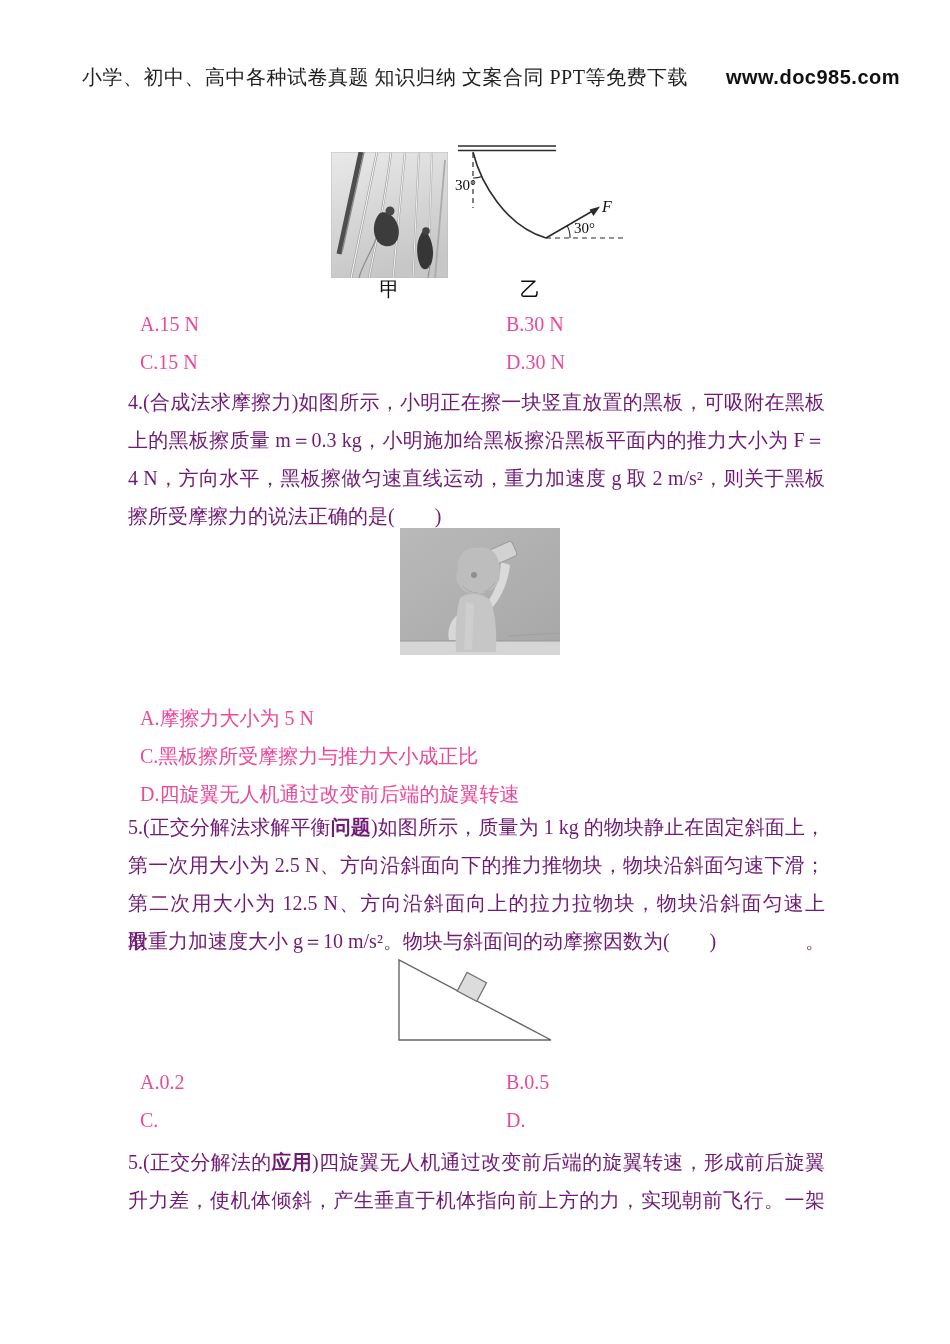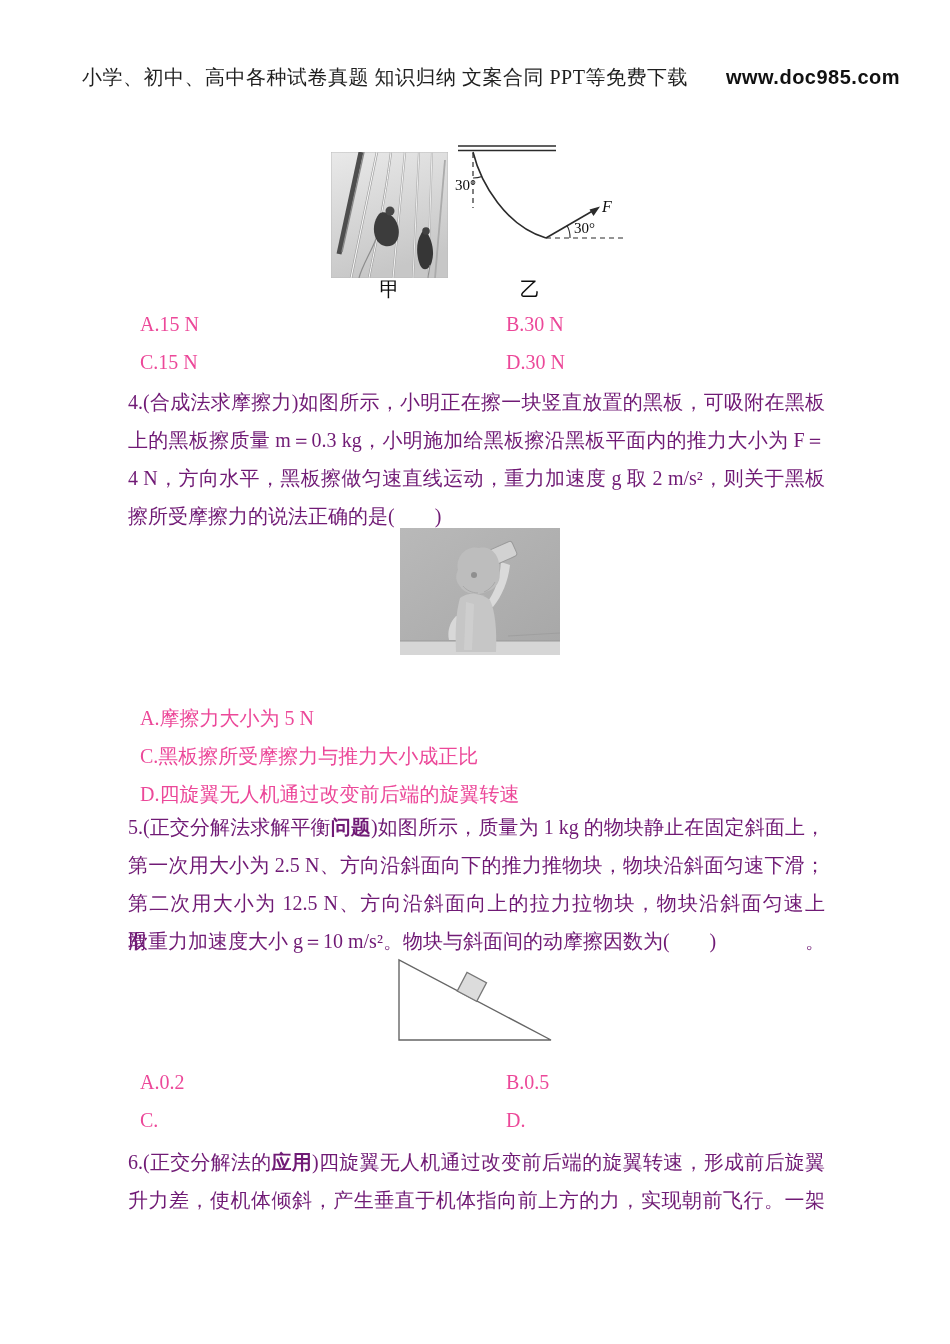--- a/index.html
+++ b/index.html
@@ -170,15 +170,15 @@
 </div>
 
 <div class="abs opt-grid" style="left:140px;top:1063px;width:690px;">
   <div class="opt">A.0.2</div>
   <div class="opt">B.0.5</div>
   <div class="opt">C.</div>
   <div class="opt">D.</div>
 </div>
 
 <div class="abs para" style="left:128px;top:1143px;">
-  <div class="tline jl"><span>6.(正交分解法的</span><span class="hei">应用</span><span>)四旋翼无人机通过改变前后端的旋翼转速，形成前后旋翼</span></div>
+  <div class="tline jl"><span>5.(正交分解法的</span><span class="hei">应用</span><span>)四旋翼无人机通过改变前后端的旋翼转速，形成前后旋翼</span></div>
   <div class="tline jl">升力差，使机体倾斜，产生垂直于机体指向前上方的力，实现朝前飞行。一架</div>
 </div>
 
 </body></html>

